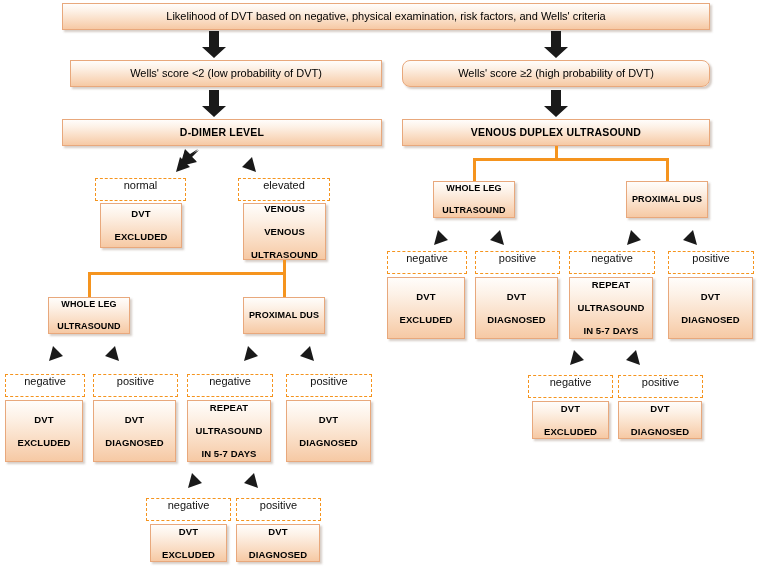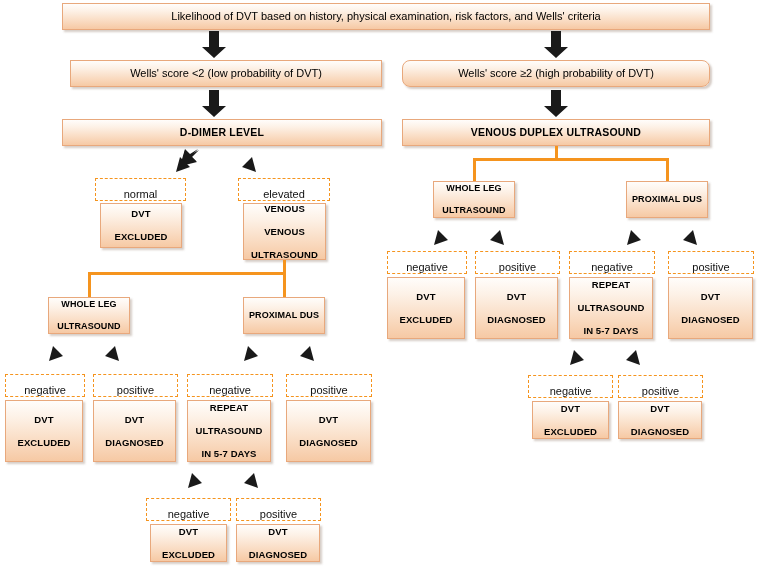--- a/index.html
+++ b/index.html
@@ -25,21 +25,21 @@
     padding:2px 4px;
   }
   .box span{display:block;width:100%;}
 
   
   .dash{
     position:absolute;
     box-sizing:border-box;
     border:1px dashed #F5941E;
     background:transparent;
-    display:flex;align-items:flex-end;justify-content:center;
+    display:flex;align-items:flex-start;justify-content:center;
     text-align:center;
     color:#111;
     font-size:11px;
     font-weight:400;
   }
 
   
   .t-head{font-size:11px;font-weight:400;}
   .t-head-b{font-size:10.5px;font-weight:bold;letter-spacing:.2px;}
   .t-sm{font-size:9.5px;font-weight:bold;letter-spacing:.1px;}
@@ -53,21 +53,21 @@
   
   .arrow{position:absolute;}
   .arrow svg{display:block;}
 </style>
 </head>
 <body>
 
 <div id="stage">
 
   <div class="box t-head" style="left:62px;top:3px;width:648px;height:27px;">
-    <span>Likelihood of DVT based on history, physical examination, risk factors, and Wells' criteria</span>
+    <span>Likelihood of DVT based on negative, physical examination, risk factors, and Wells' criteria</span>
   </div>
 
   <div class="arrow" style="left:201px;top:31px;">
     <svg width="26" height="28" viewBox="0 0 26 28">
         <polygon points="8,0 18,0 18,16 25,16 13,27 1,16 8,16" fill="#1A1A1A"></polygon>
       </svg>
   </div>
   <div class="arrow" style="left:543px;top:31px;">
     <svg width="26" height="28" viewBox="0 0 26 28">
         <polygon points="8,0 18,0 18,16 25,16 13,27 1,16 8,16" fill="#1A1A1A"></polygon>

